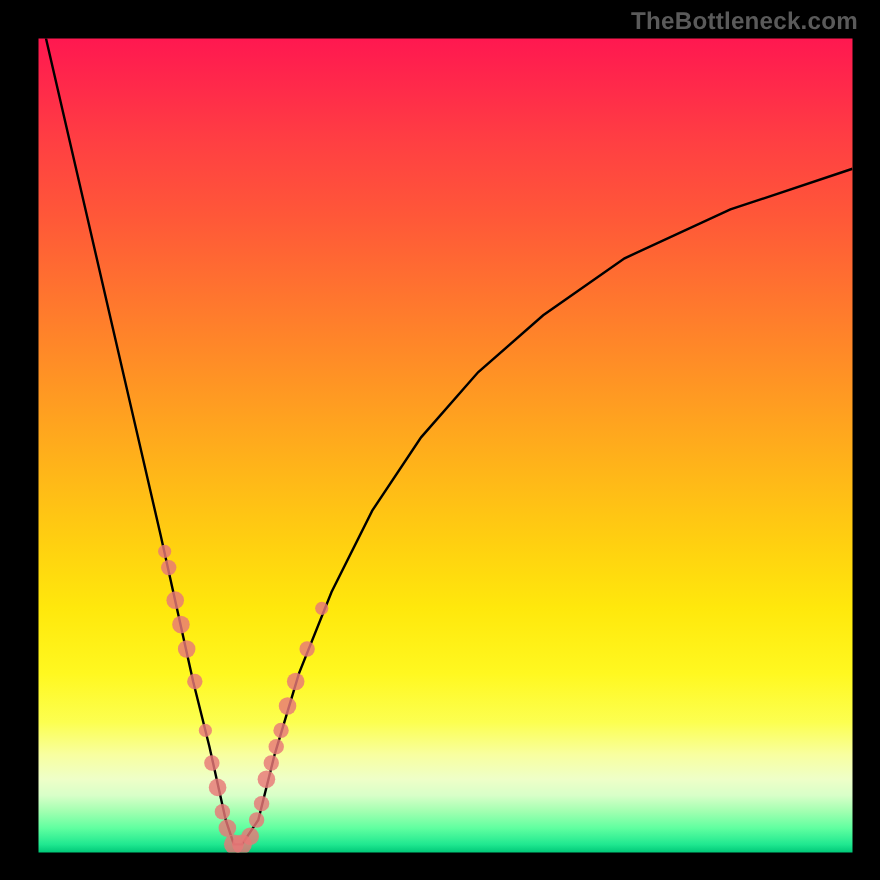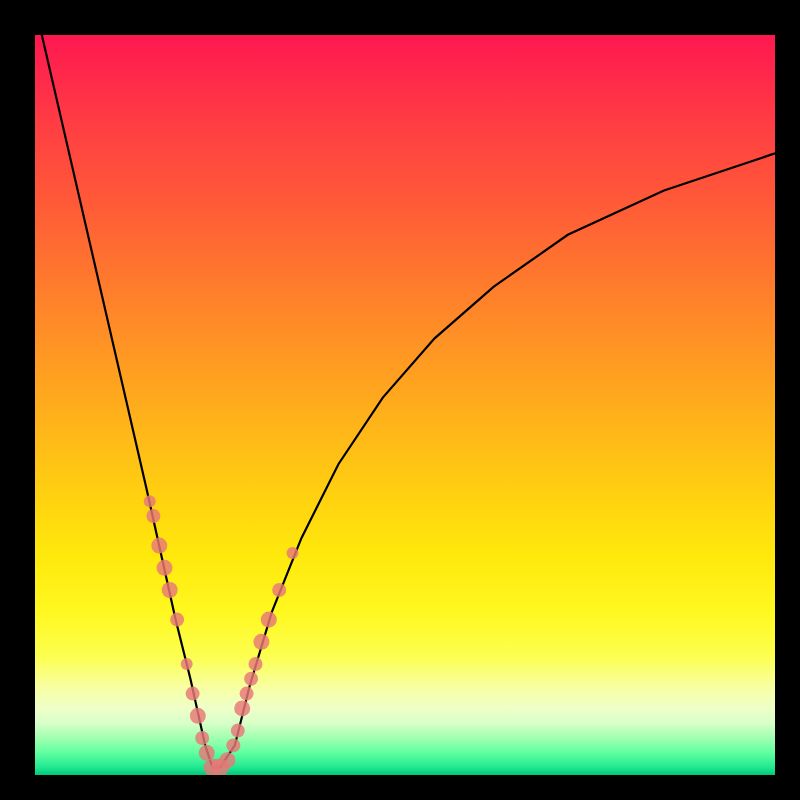--- a/index.html
+++ b/index.html
@@ -94,13 +94,14 @@
           <circle cx="211.6" cy="658.6" r="7.0" class="marker"></circle>
           <circle cx="216.1" cy="643.8" r="7.0" class="marker"></circle>
           <circle cx="220.5" cy="629.0" r="7.0" class="marker"></circle>
           <circle cx="226.4" cy="606.8" r="8.0" class="marker"></circle>
           <circle cx="233.8" cy="584.6" r="8.0" class="marker"></circle>
           <circle cx="244.2" cy="555.0" r="7.0" class="marker"></circle>
           <circle cx="257.5" cy="518.0" r="6.0" class="marker"></circle>
         </g>
     </svg>
   </div>
+  <div class="watermark">TheBottleneck.com</div>
 </div>
 
 </body></html>

